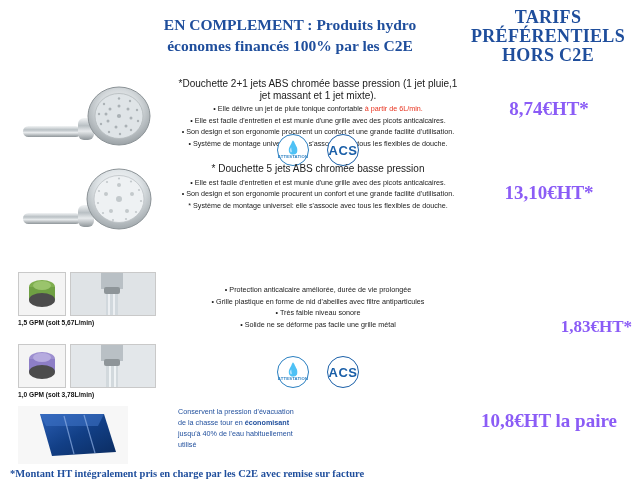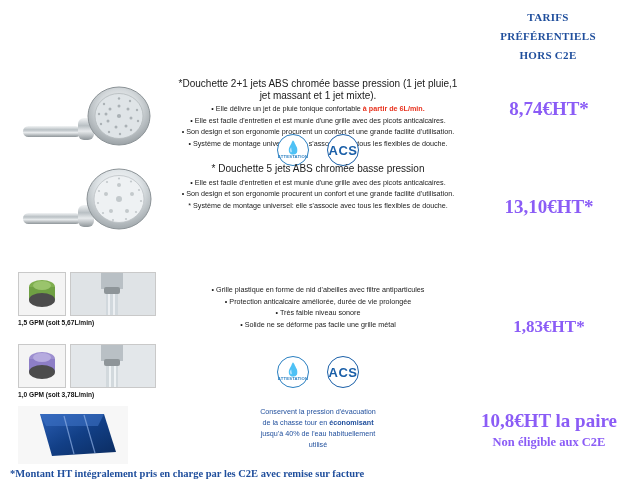--- a/index.html
+++ b/index.html
@@ -37,21 +37,21 @@
     font-family: "Liberation Serif", serif;
   }
   .header-right {
     position: absolute;
     left: 468px;
     top: 0px;
     width: 160px;
     text-align: center;
     color: #1f4e9c;
     font-weight: bold;
-    font-size: 11px;
+    font-size: 18px;
     line-height: 19px;
     font-family: "Liberation Serif", serif;
     letter-spacing: .3px;
   }
 
   
   .row {
     position: absolute;
     left: 0;
     width: 635px;
@@ -77,21 +77,21 @@
     font-weight: normal;
     font-size: 10px;
     display: block;
     margin-bottom: 2px;
   }
   .row-text .bullet {
     display: block;
   }
   .hl {
     color: #e8321e;
-    font-weight: bold;
+    font-weight: normal;
   }
   .price {
     position: absolute;
     left: 466px;
     width: 166px;
     text-align: center;
     color: #8b5cf6;
     font-weight: bold;
     font-size: 19px;
     font-family: "Liberation Serif", serif;
@@ -189,42 +189,42 @@
     font-family: "Liberation Serif", serif;
     text-align: center;
   }
 
   
   .eco-note {
     position: absolute;
     left: 178px;
     top: 406px;
     width: 280px;
-    text-align: center;
     font-size: 7.2px;
     line-height: 11px;
     color: #1f4e9c;
   }
   .eco-note b { font-weight: bold; }
 
   
   .shower {
     position: absolute;
     left: 0;
     top: 0;
     width: 150px;
     height: 78px;
   }
 </style>
 </head>
 <body>
 
 <div class="header">
   <div class="header-title">
-    <br>
+    <span>EN COMPLEMENT : Produits hydro</span><br>
+    <span>économes financés 100% par les C2E</span>
   </div>
   <div class="header-right">
     <span>TARIFS</span><br>
     <span>PRÉFÉRENTIELS</span><br>
     <span>HORS C2E</span>
   </div>
 </div>
 
 <div class="row" style="top:78px;">
   <div class="row-img">
@@ -329,21 +329,21 @@
           <circle cx="89" cy="19" r="1.1"></circle>
       </g>
     </svg>
   </div>
   <div class="row-text">
     <span class="lead">* Douchette 5 jets ABS chromée basse pression</span>
     <span class="bullet">• Elle est facile d'entretien et est munie d'une grille avec des picots anticalcaires.</span>
     <span class="bullet">• Son design et son ergonomie procurent un confort et une grande facilité d'utilisation.</span>
     <span class="bullet">* Système de montage universel: elle s'associe avec tous les flexibles de douche.</span>
   </div>
-  <div class="price" style="top:33px;">13,10€HT*</div>
+  <div class="price" style="top:19px;">13,10€HT*</div>
 </div>
 
 <div class="row" style="top:272px;">
   <div class="aerator-block" style="top:0;">
     <div class="aerator-imgs">
       <div class="aer-box">
         <svg width="46" height="42" viewBox="0 0 46 42" xmlns="http://www.w3.org/2000/svg">
           <rect width="46" height="42" fill="#f4f4f4"></rect>
           <ellipse cx="23" cy="14" rx="13" ry="7" fill="#7fae4e"></ellipse>
           <rect x="10" y="14" width="26" height="13" fill="#6fa043"></rect>
@@ -359,36 +359,36 @@
           <rect x="35" y="21" width="12" height="21" fill="#cfd6da" opacity="0.85"></rect>
           <rect x="37" y="21" width="2" height="21" fill="#eef2f4" opacity="0.9"></rect>
           <rect x="42" y="21" width="2" height="21" fill="#eef2f4" opacity="0.9"></rect>
         </svg>
       </div>
     </div>
     <div class="aerator-caption">1,5 GPM (soit 5,67L/min)</div>
   </div>
 
   <div class="row-text" style="top:12px;">
+    <span class="bullet">• Protection anticalcaire améliorée, durée de vie prolongée</span>
     <span class="bullet">• Grille plastique en forme de nid d'abeilles avec filtre antiparticules</span>
-    <span class="bullet">• Protection anticalcaire améliorée, durée de vie prolongée</span>
     <span class="bullet">• Très faible niveau sonore</span>
     <span class="bullet">• Solide ne se déforme pas facile une grille métal</span>
   </div>
   <div class="certs" style="top:84px;">
     <div class="cert">
       <span class="drop">💧</span>
       <span class="cert-cap">ATTESTATION</span>
     </div>
     <div class="cert acs">
       <span class="acs-txt">ACS</span>
       <span class="cert-cap"></span>
     </div>
   </div>
-  <div class="price small" style="top:45px;">1,83€HT*</div>
+  <div class="price small" style="top:45px;text-align:right;">1,83€HT*</div>
 </div>
 
 <div class="aerator-block" style="top:344px;">
   <div class="aerator-imgs">
     <div class="aer-box">
       <svg width="46" height="42" viewBox="0 0 46 42" xmlns="http://www.w3.org/2000/svg">
         <rect width="46" height="42" fill="#f4f4f4"></rect>
         <ellipse cx="23" cy="14" rx="13" ry="7" fill="#9d8fd0"></ellipse>
         <rect x="10" y="14" width="26" height="13" fill="#8d7ec6"></rect>
         <ellipse cx="23" cy="27" rx="13" ry="7" fill="#4c4c4c"></ellipse>
@@ -421,21 +421,20 @@
       </defs>
       <rect x="0" y="0" width="110" height="58" fill="#f7f7f7"></rect>
       <polygon points="22,8 86,8 98,46 34,50" fill="url(#bag)"></polygon>
       <polygon points="22,8 86,8 80,20 28,20" fill="#3f74c9" opacity="0.55"></polygon>
       <line x1="46" y1="10" x2="56" y2="48" stroke="#8fb0e6" stroke-width="1.2" opacity="0.7"></line>
       <line x1="66" y1="9" x2="77" y2="47" stroke="#8fb0e6" stroke-width="1.2" opacity="0.7"></line>
     </svg>
   </div>
   <div class="price" style="top:12px;">
     <span>10,8€HT la paire</span>
-    <span class="price-sub">Non éligible aux C2E</span>
   </div>
 </div>
 
 <div class="eco-note">
   <span>Conservent la pression d'évacuation</span><br>
   <span>de la chasse tour en </span><b>économisant</b><br>
   <span>jusqu'à 40% de l'eau habituellement</span><br>
   <span>utilisé</span>
 </div>
 

